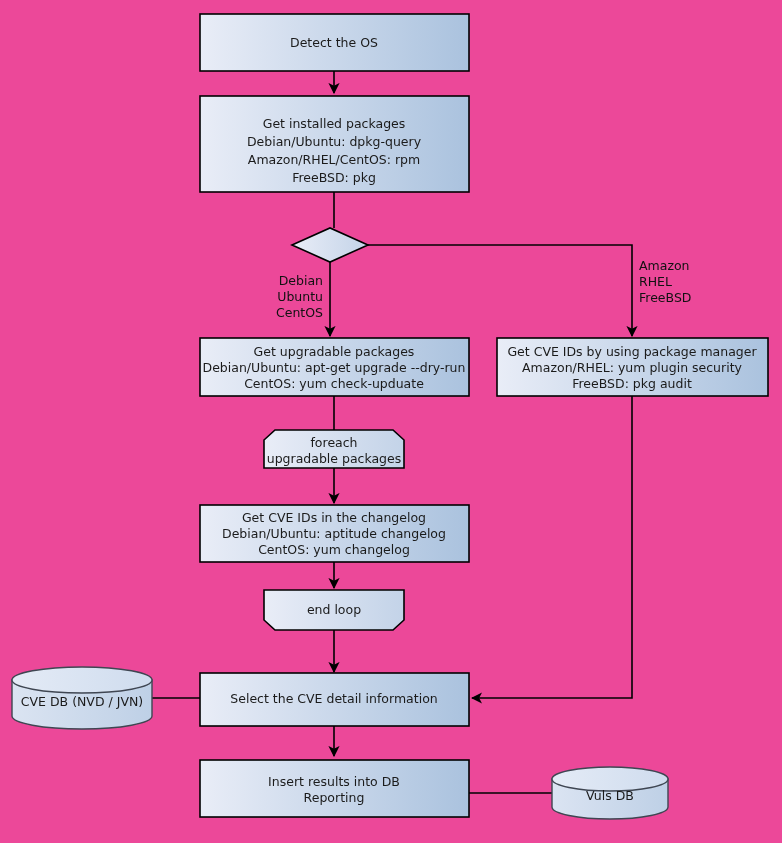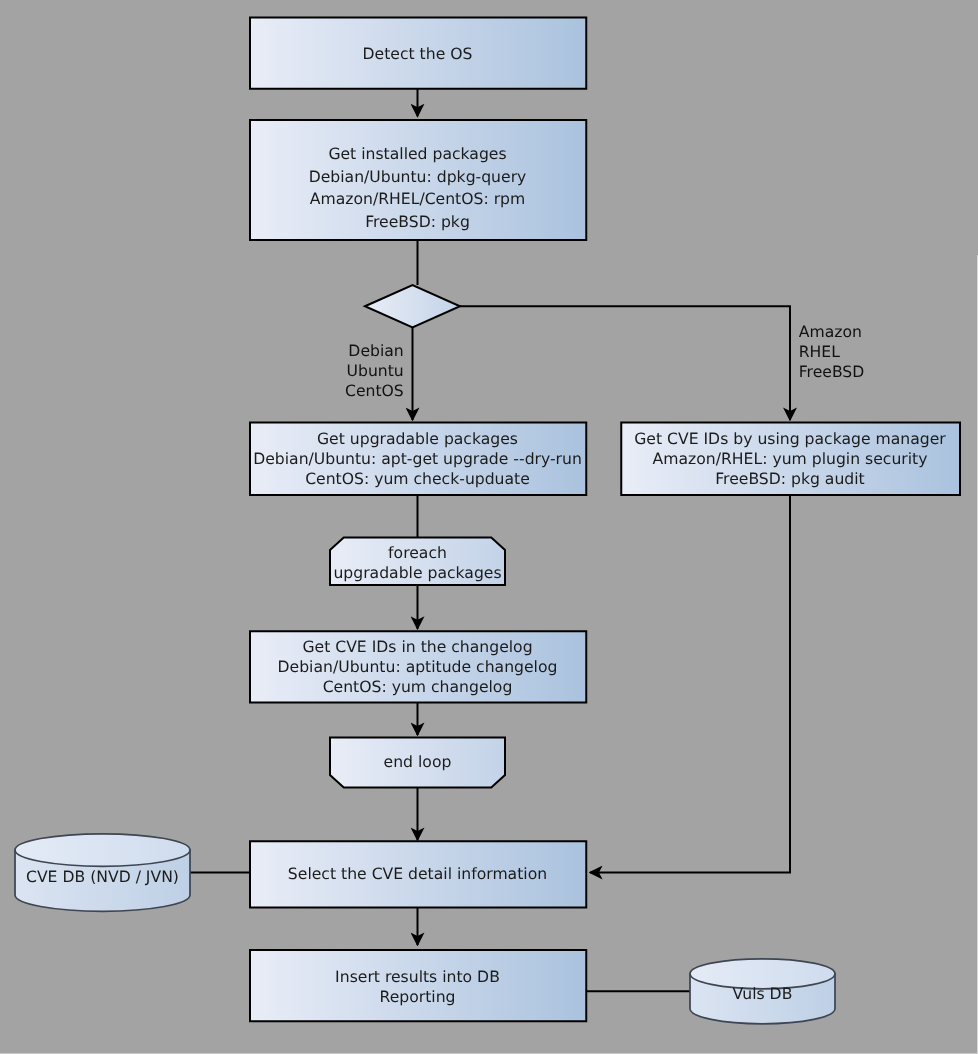--- a/index.html
+++ b/index.html
@@ -8,21 +8,21 @@
     padding: 0;
     background: #ffffff;
   }
   body {
     font-family: "DejaVu Sans", sans-serif;
   }
   #canvas {
     position: relative;
     width: 782px;
     height: 843px;
-    background: #a3a3a3;
+    background: #ec4899;
     overflow: hidden;
   }
   #flow-svg {
     position: absolute;
     left: 0;
     top: 0;
     width: 782px;
     height: 843px;
   }
   .node-label {

